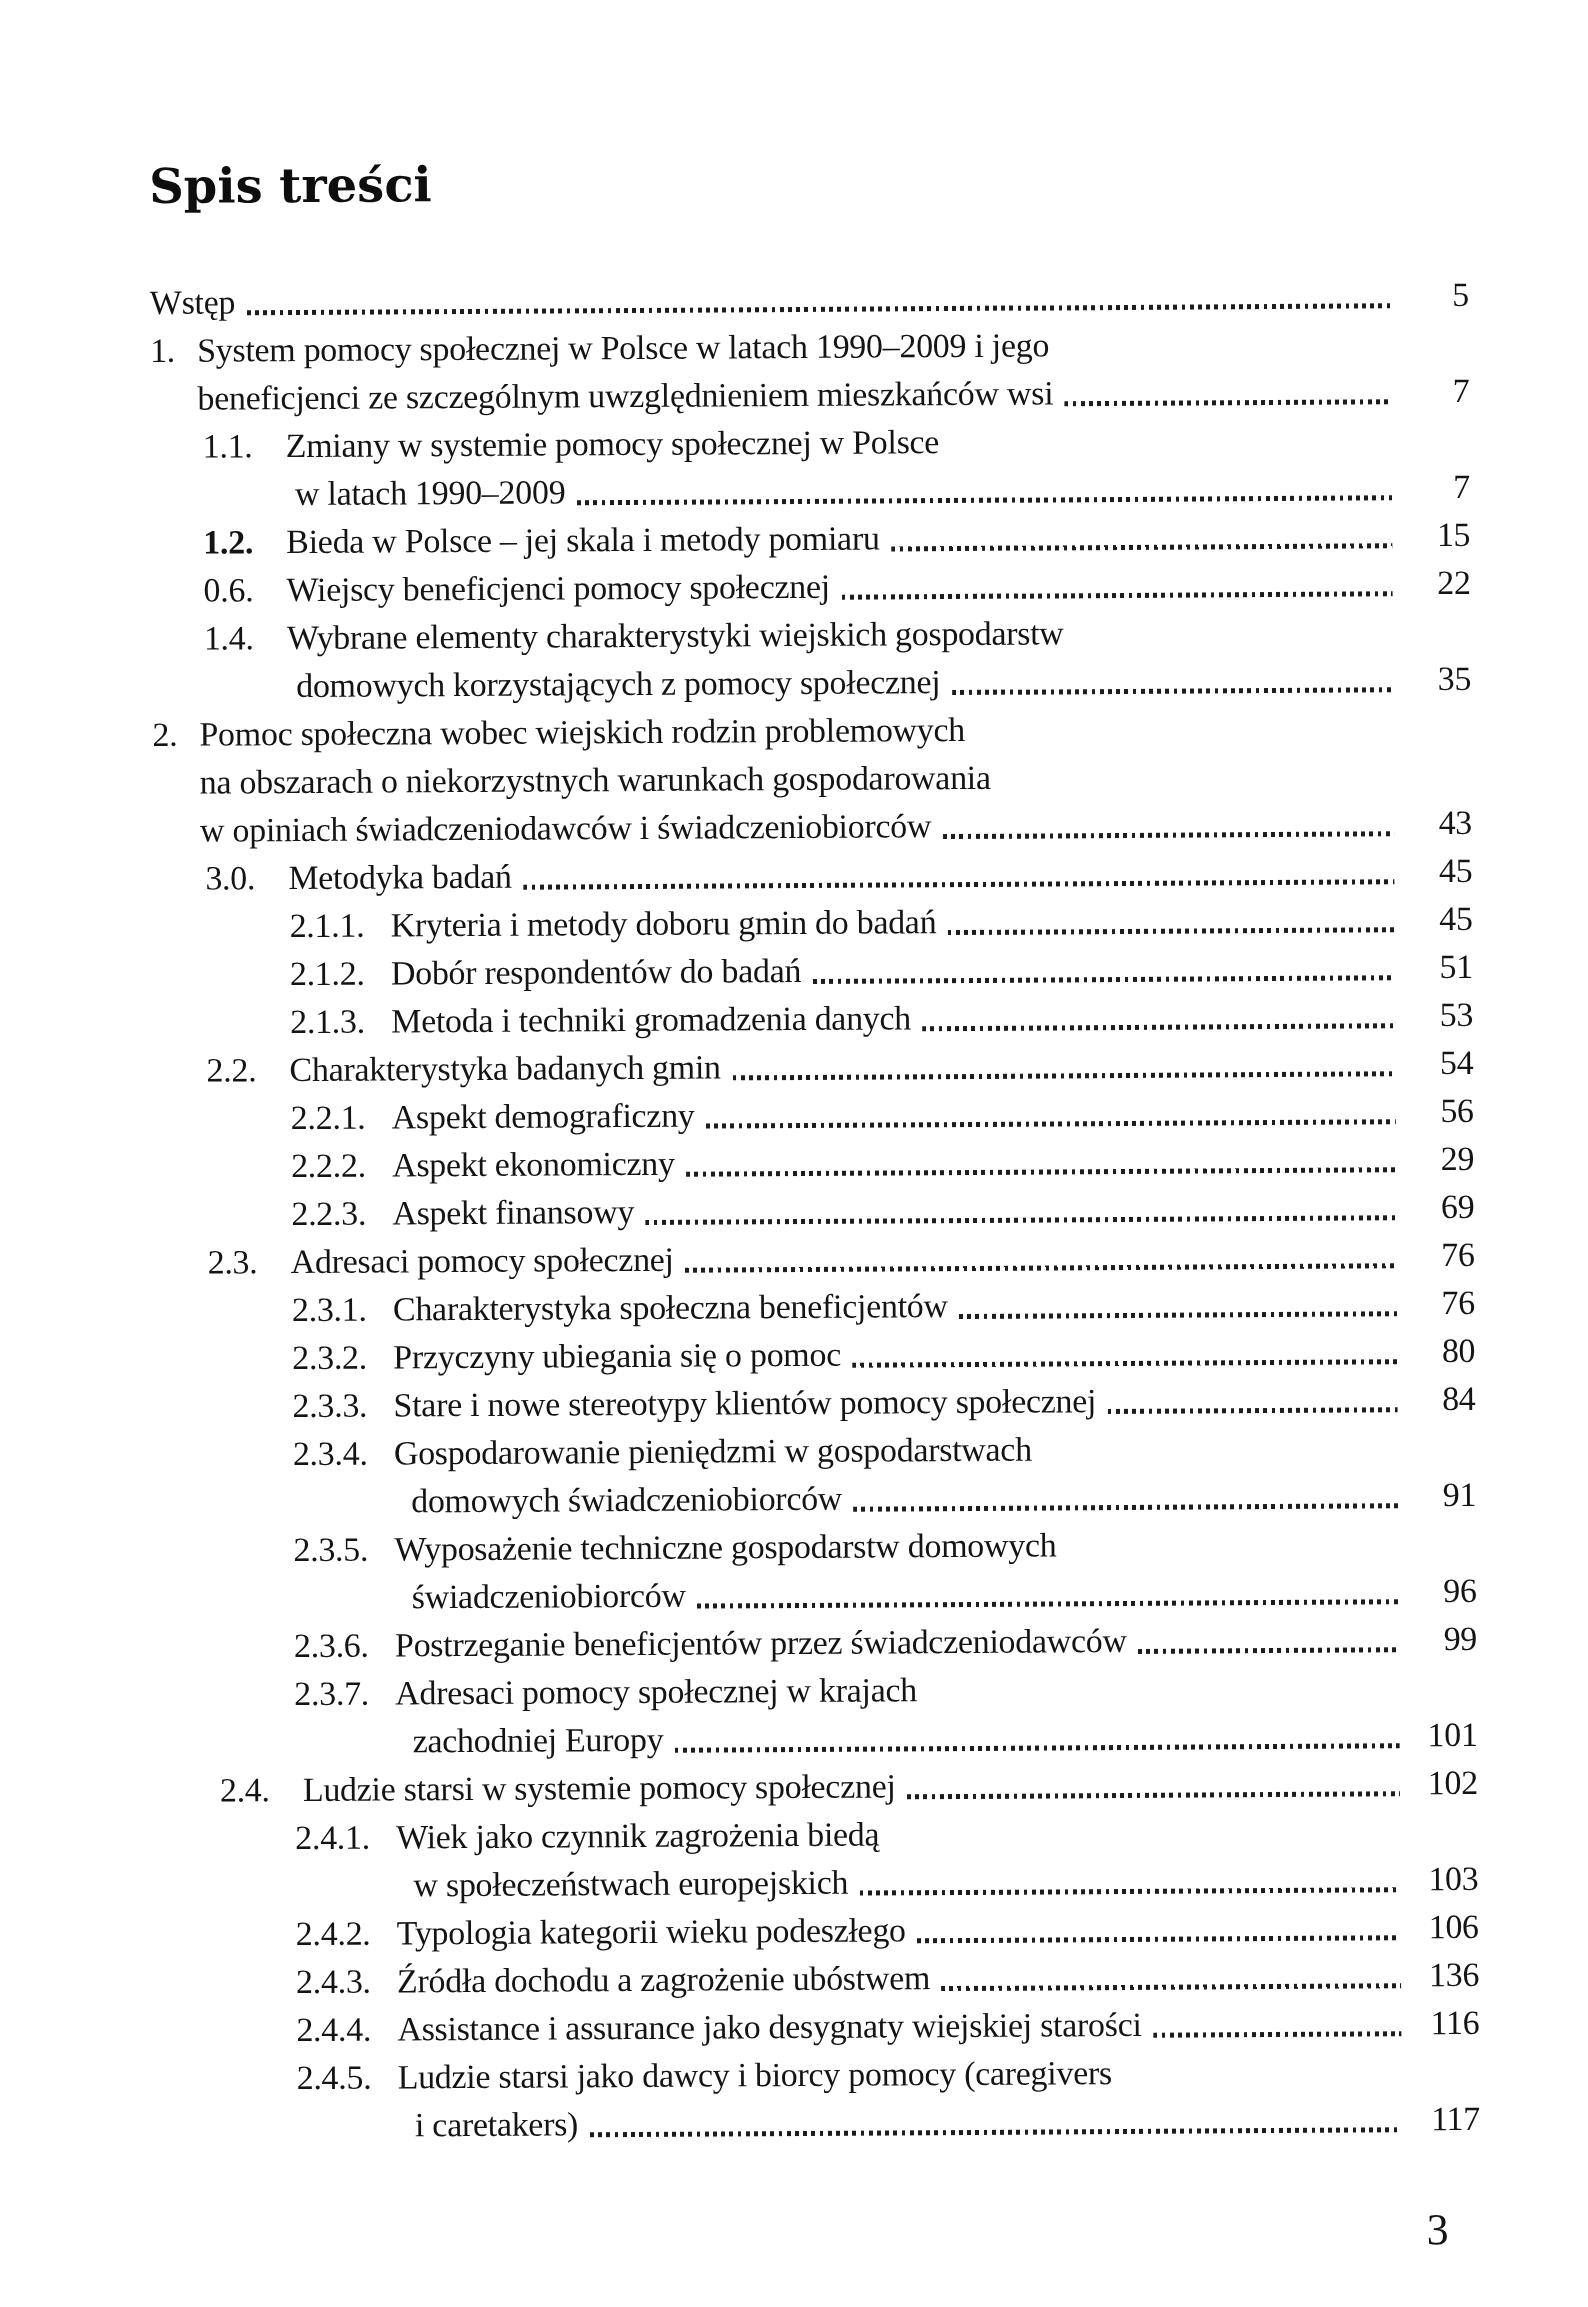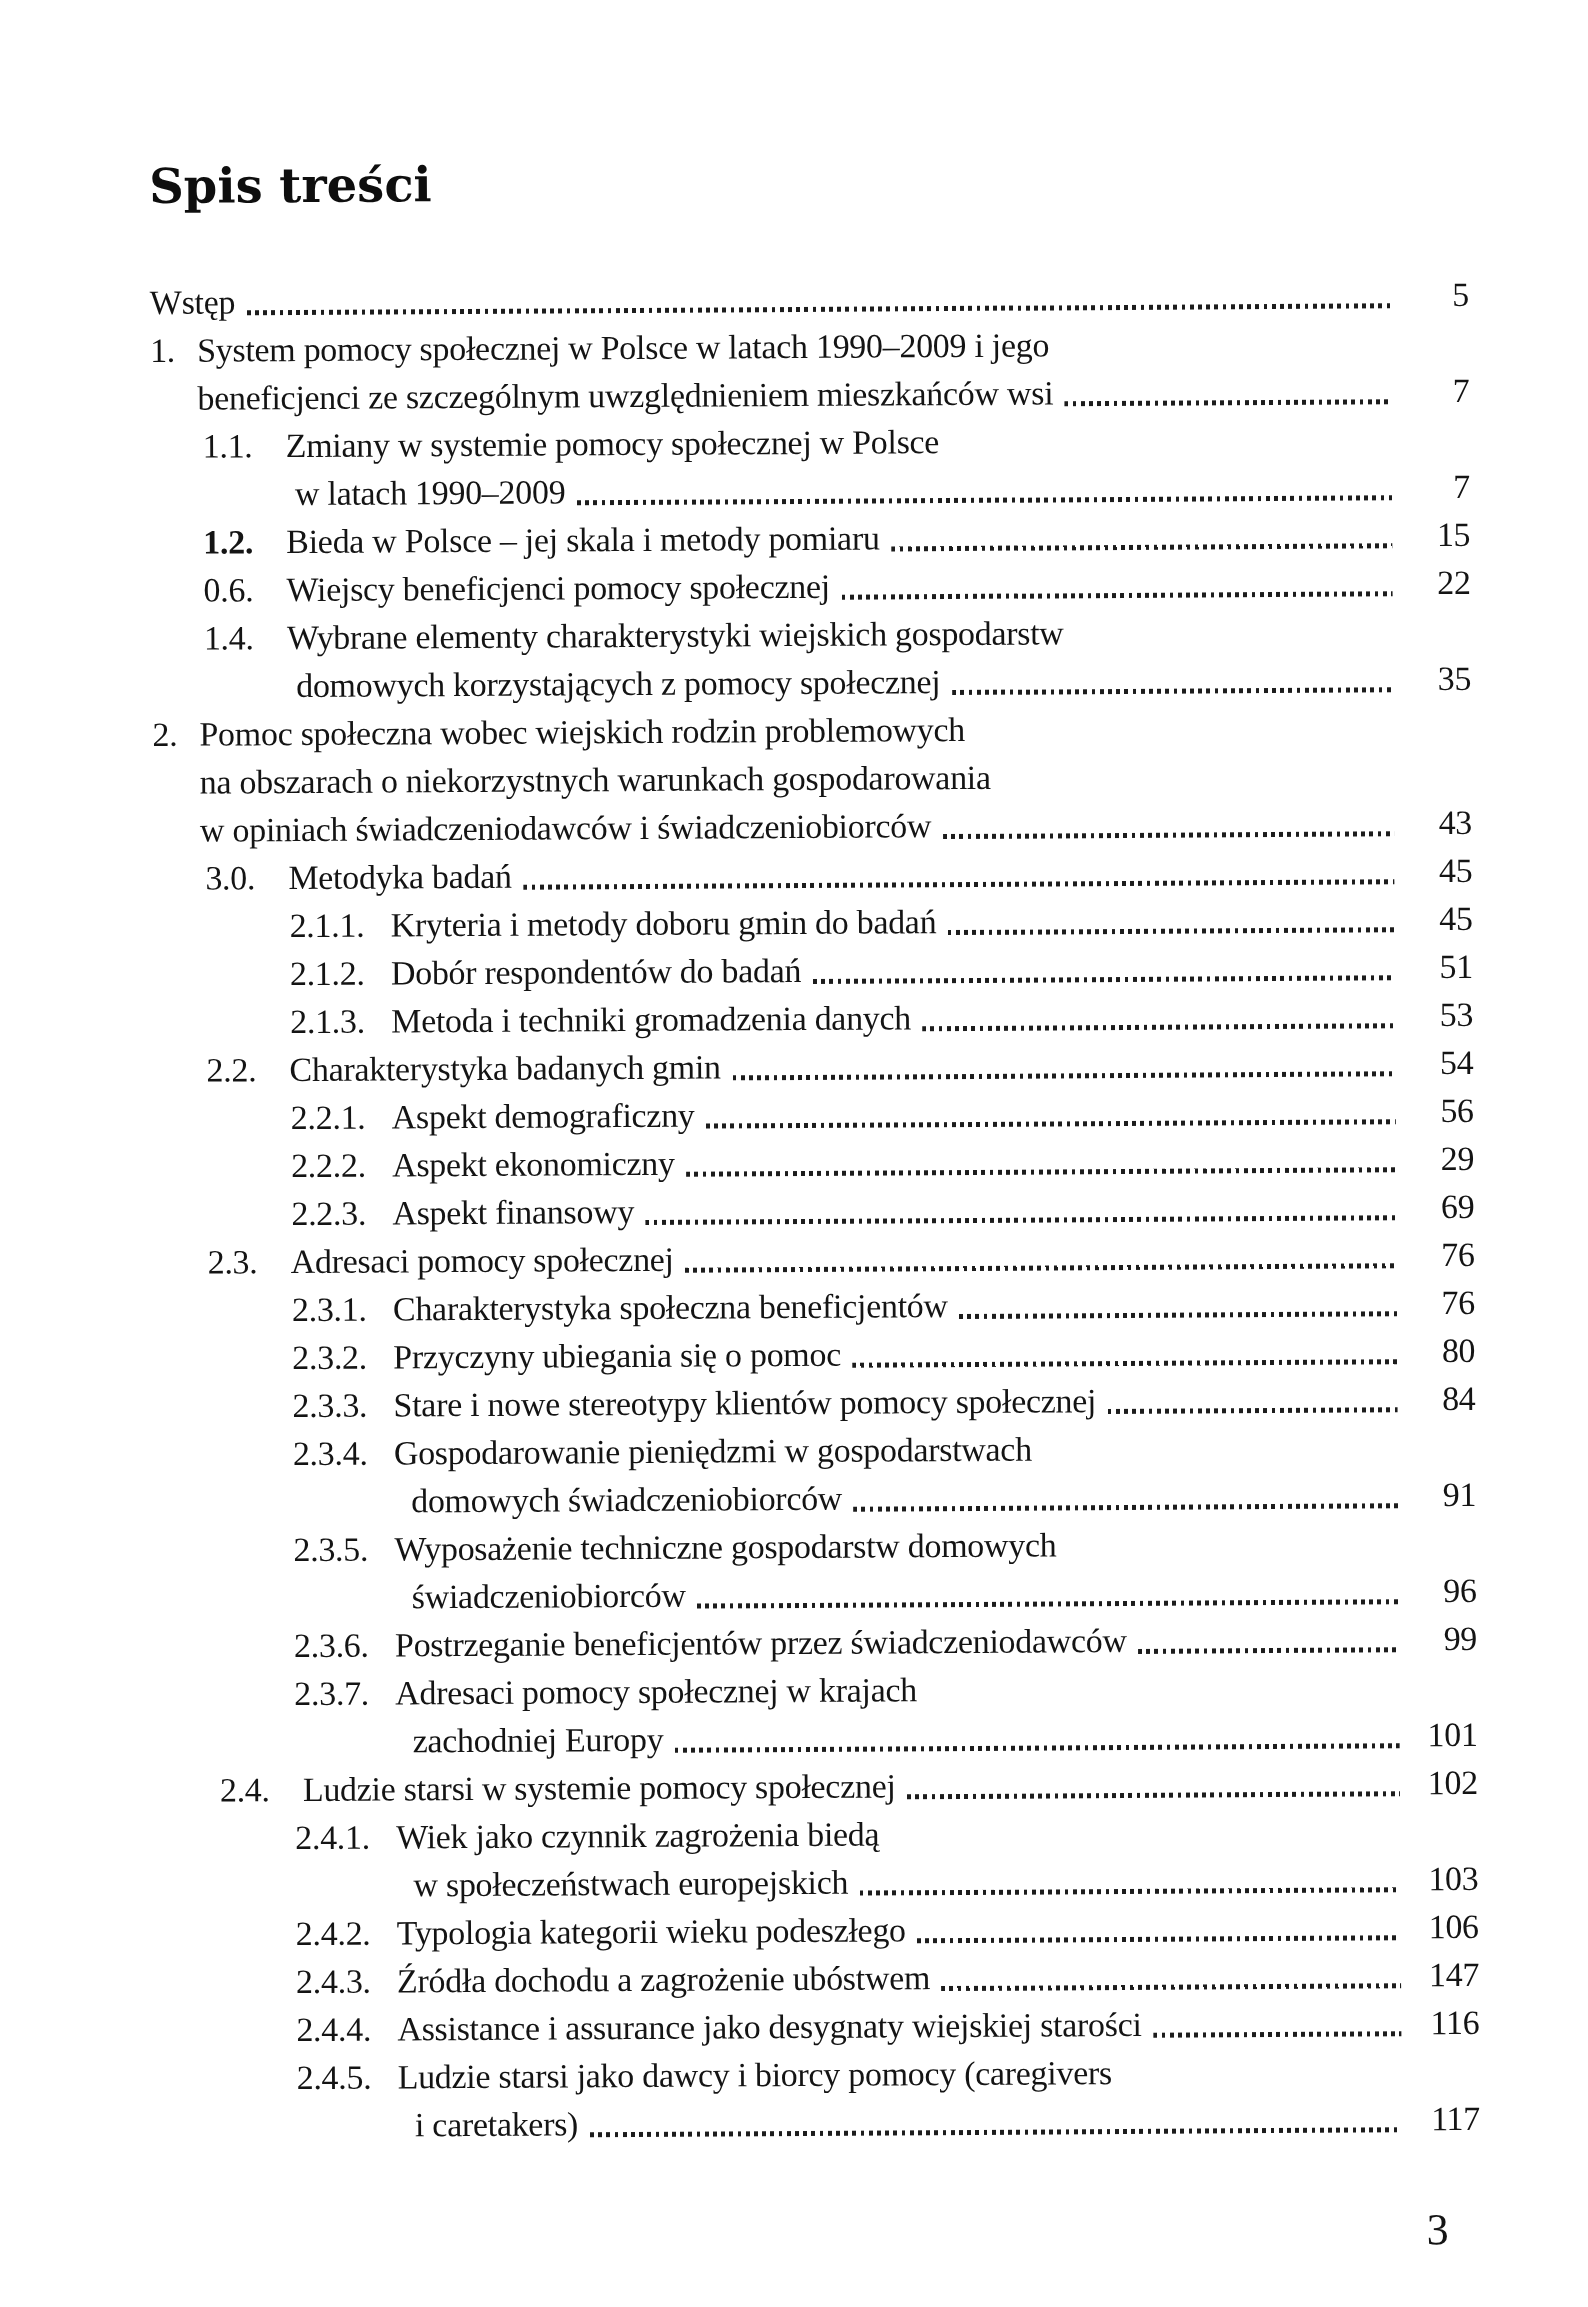--- a/index.html
+++ b/index.html
@@ -278,21 +278,21 @@
       <div class="toc-row" style="padding-left: 136px;">
     <span class="toc-num" style="width: 101px;">2.4.2.</span>
     <span class="toc-label">Typologia kategorii wieku podeszłego</span>
     <span class="toc-leader"></span>
     <span class="toc-page">106</span>
   </div>
       <div class="toc-row" style="padding-left: 136px;">
     <span class="toc-num" style="width: 101px;">2.4.3.</span>
     <span class="toc-label">Źródła dochodu a zagrożenie ubóstwem</span>
     <span class="toc-leader"></span>
-    <span class="toc-page">147</span>
+    <span class="toc-page">136</span>
   </div>
       <div class="toc-row" style="padding-left: 136px;">
     <span class="toc-num" style="width: 101px;">2.4.4.</span>
     <span class="toc-label">Assistance i assurance jako desygnaty wiejskiej starości</span>
     <span class="toc-leader"></span>
     <span class="toc-page">116</span>
   </div>
       <div class="toc-row" style="padding-left: 136px;">
     <span class="toc-num" style="width: 101px;">2.4.5.</span>
     <span class="toc-label">Ludzie starsi jako dawcy i biorcy pomocy (caregivers</span>

